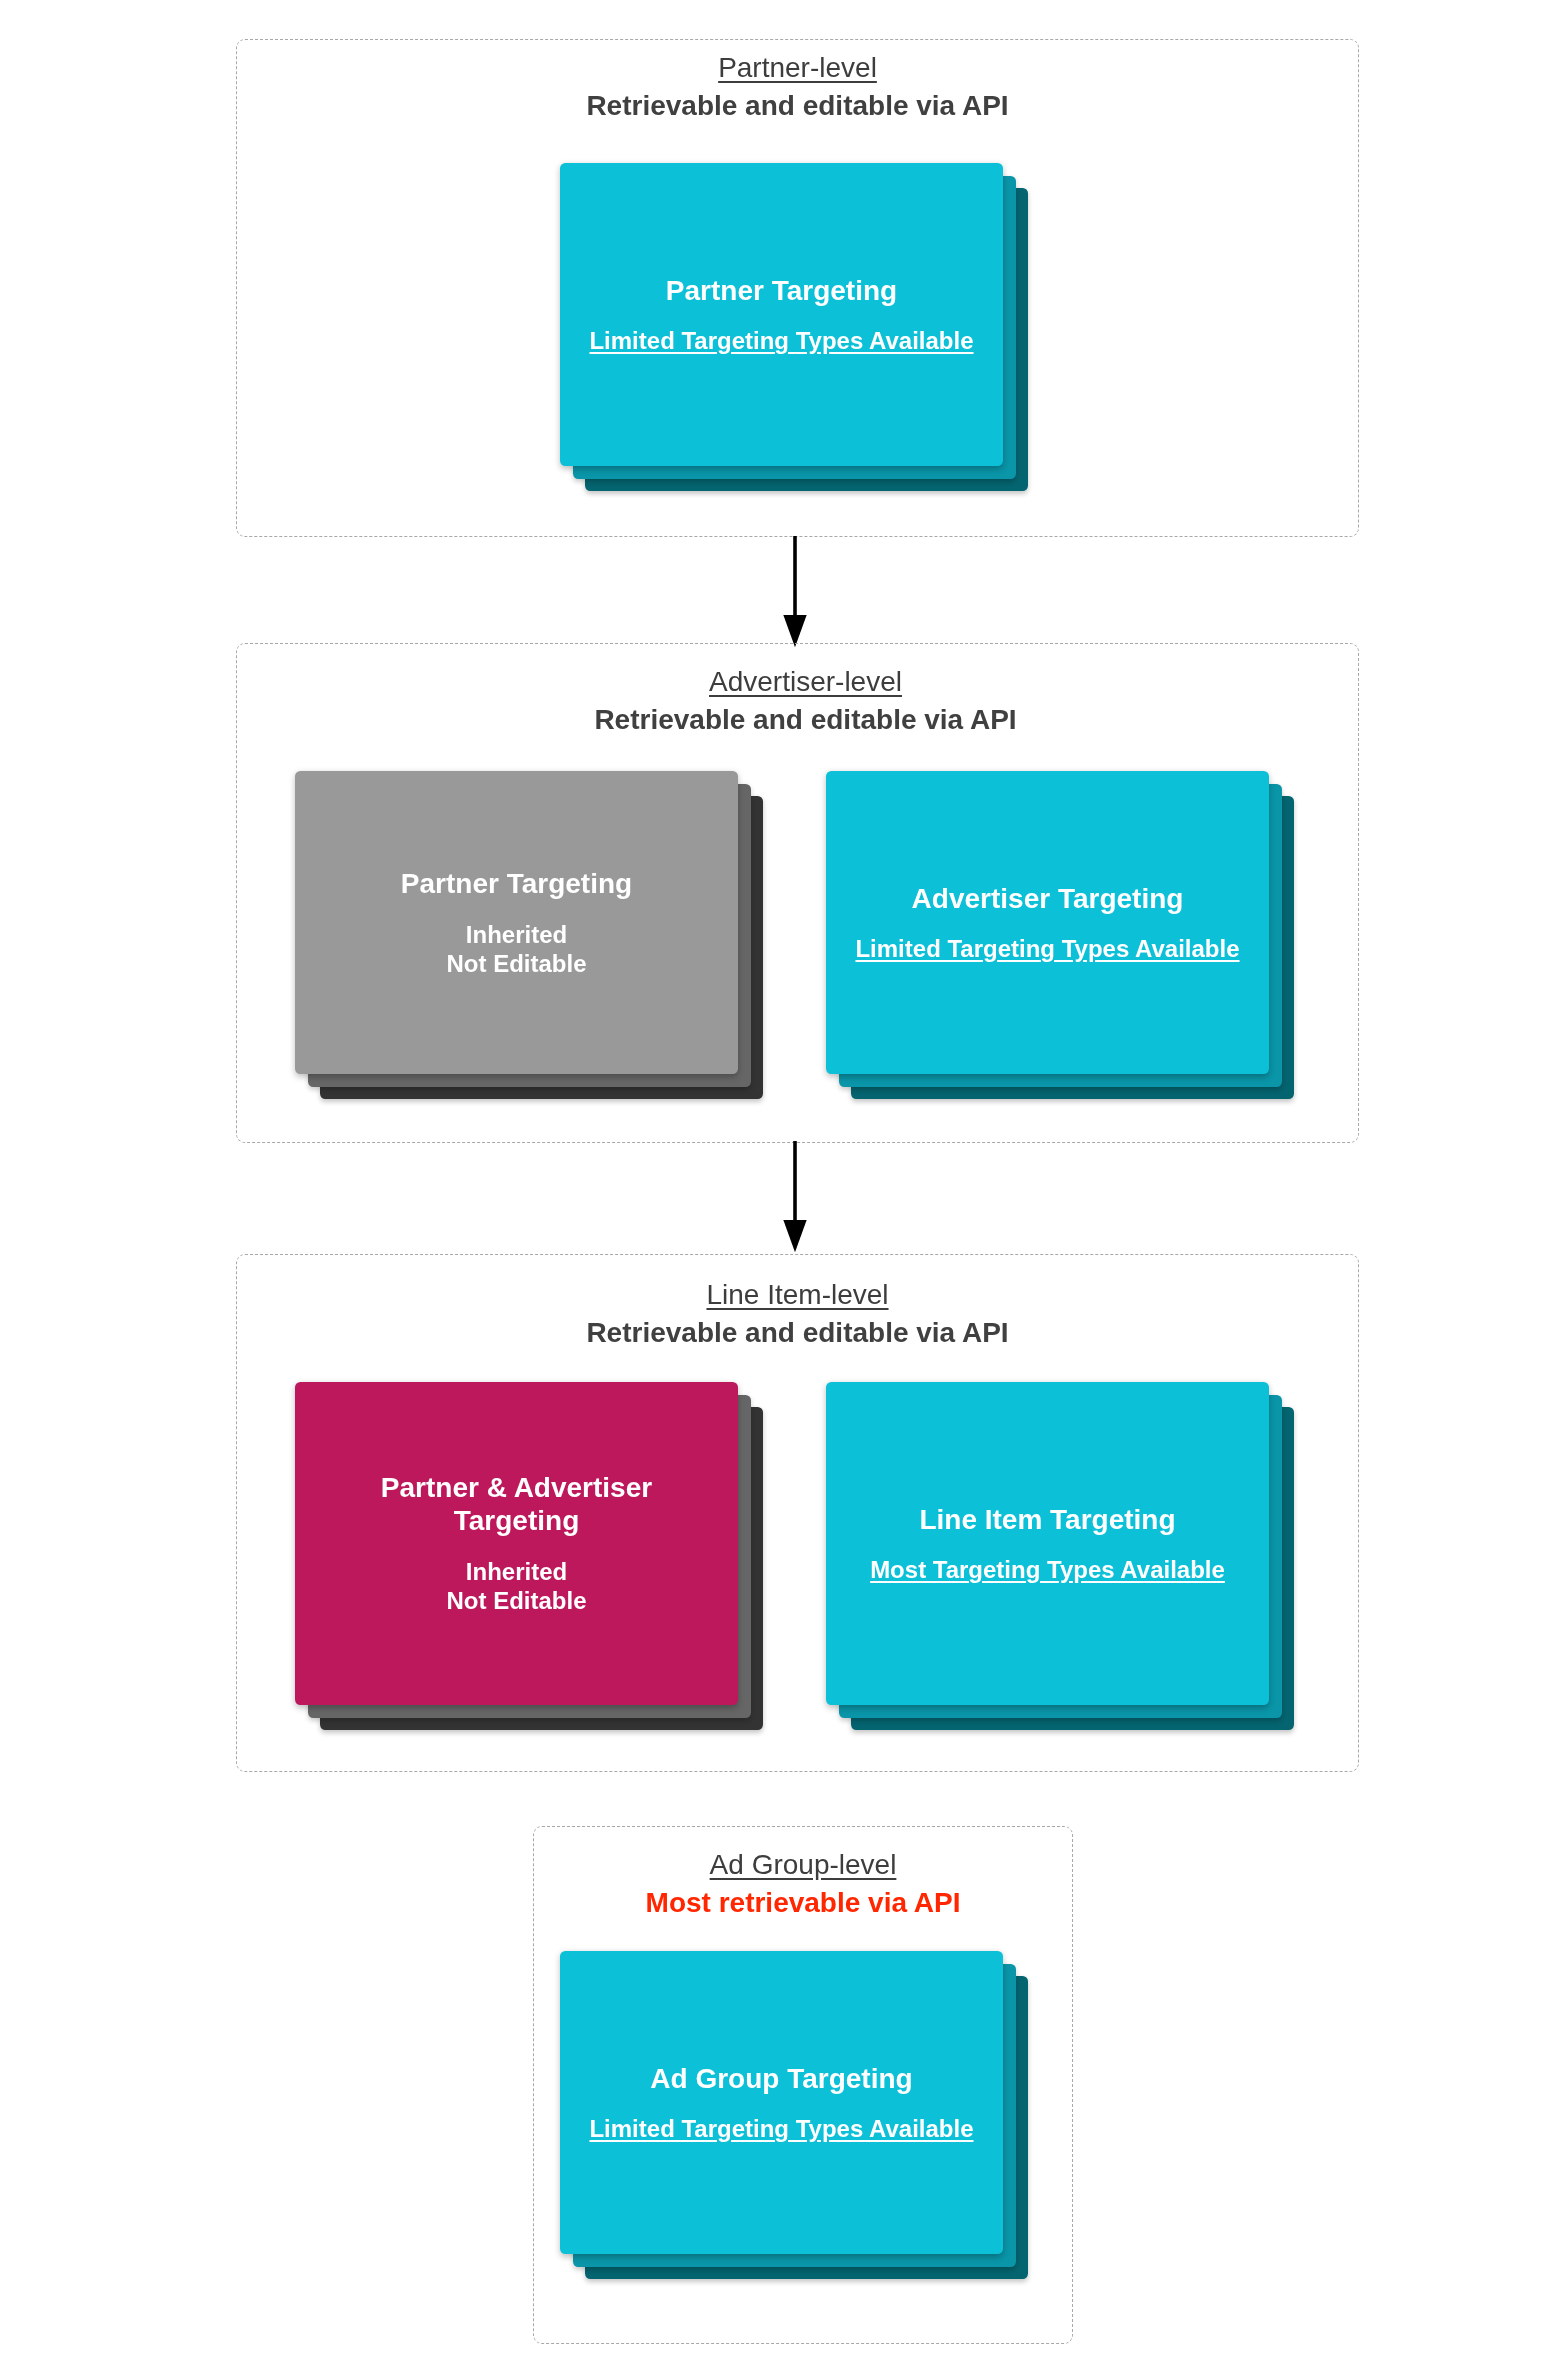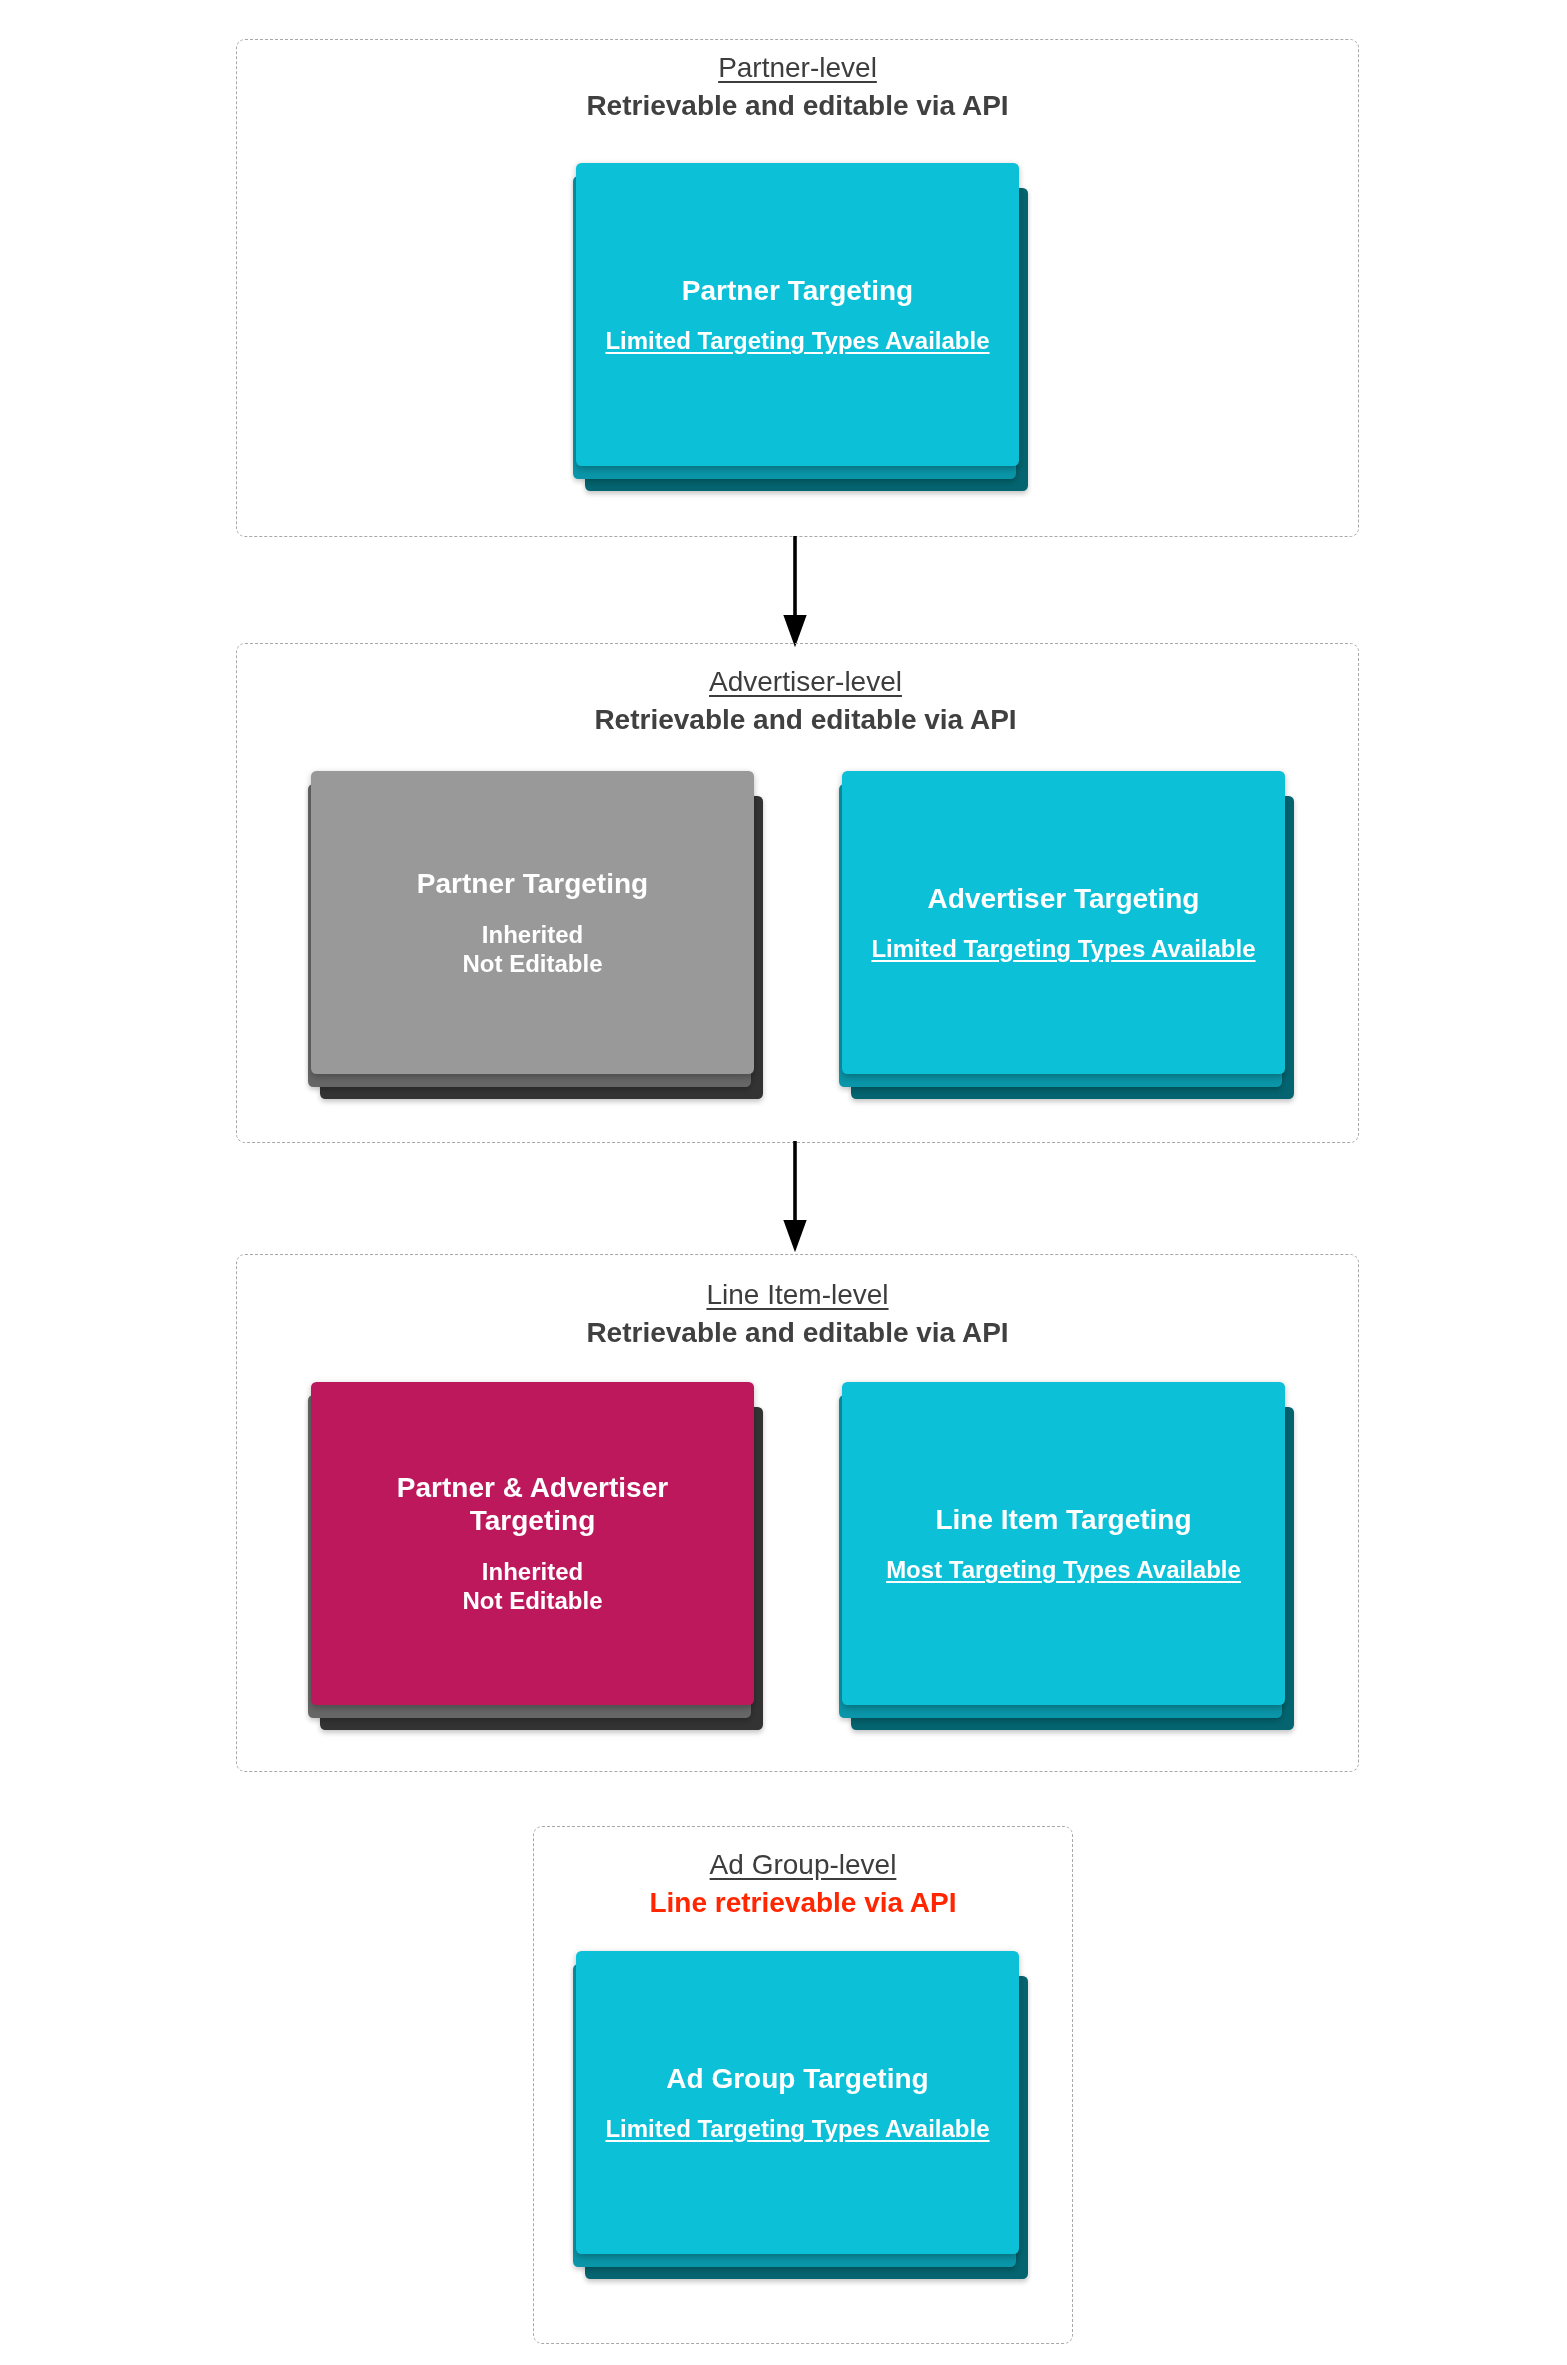--- a/index.html
+++ b/index.html
@@ -81,21 +81,20 @@
   .stack .layer.front {
     left: 0;
     top: 0;
     box-shadow: 0 2.7px 6.3px rgba(0,0,0,0.25);
     display: flex;
     flex-direction: column;
     align-items: center;
     justify-content: center;
     text-align: center;
     padding: 0 23px;
-    margin-left: 16px;
   }
 
   .card-title {
     font-size: 28px;
     line-height: 1.18;
     font-weight: 700;
     color: #ffffff;
     margin: 0;
   }
   .card-note {
@@ -195,21 +194,21 @@
     <div class="layer front" style="width:443px; height:323px; background:#0cc0d8;">
       <p class="card-title">Line Item Targeting</p>
       <p class="card-note linked">Most Targeting Types Available</p>
     </div>
   </div>
 
   <div class="level-box" style="left:533px; top:1826px; width:540px; height:518px;"></div>
 
   <div class="level-head" style="left:533px; top:1849px; width:540px;">
     <span class="level-title">Ad Group-level</span>
-    <span class="level-sub danger">Line retrievable via API</span>
+    <span class="level-sub danger">Most retrievable via API</span>
   </div>
 
   <div class="stack" style="left:560px; top:1951px; width:468px; height:272px;">
     <div class="layer back" style="width:443px; height:303px; background:#04646f;"></div>
     <div class="layer mid" style="width:443px; height:303px; background:#0a95a8;"></div>
     <div class="layer front" style="width:443px; height:303px; background:#0cc0d8;">
       <p class="card-title">Ad Group Targeting</p>
       <p class="card-note linked">Limited Targeting Types Available</p>
     </div>
   </div>

